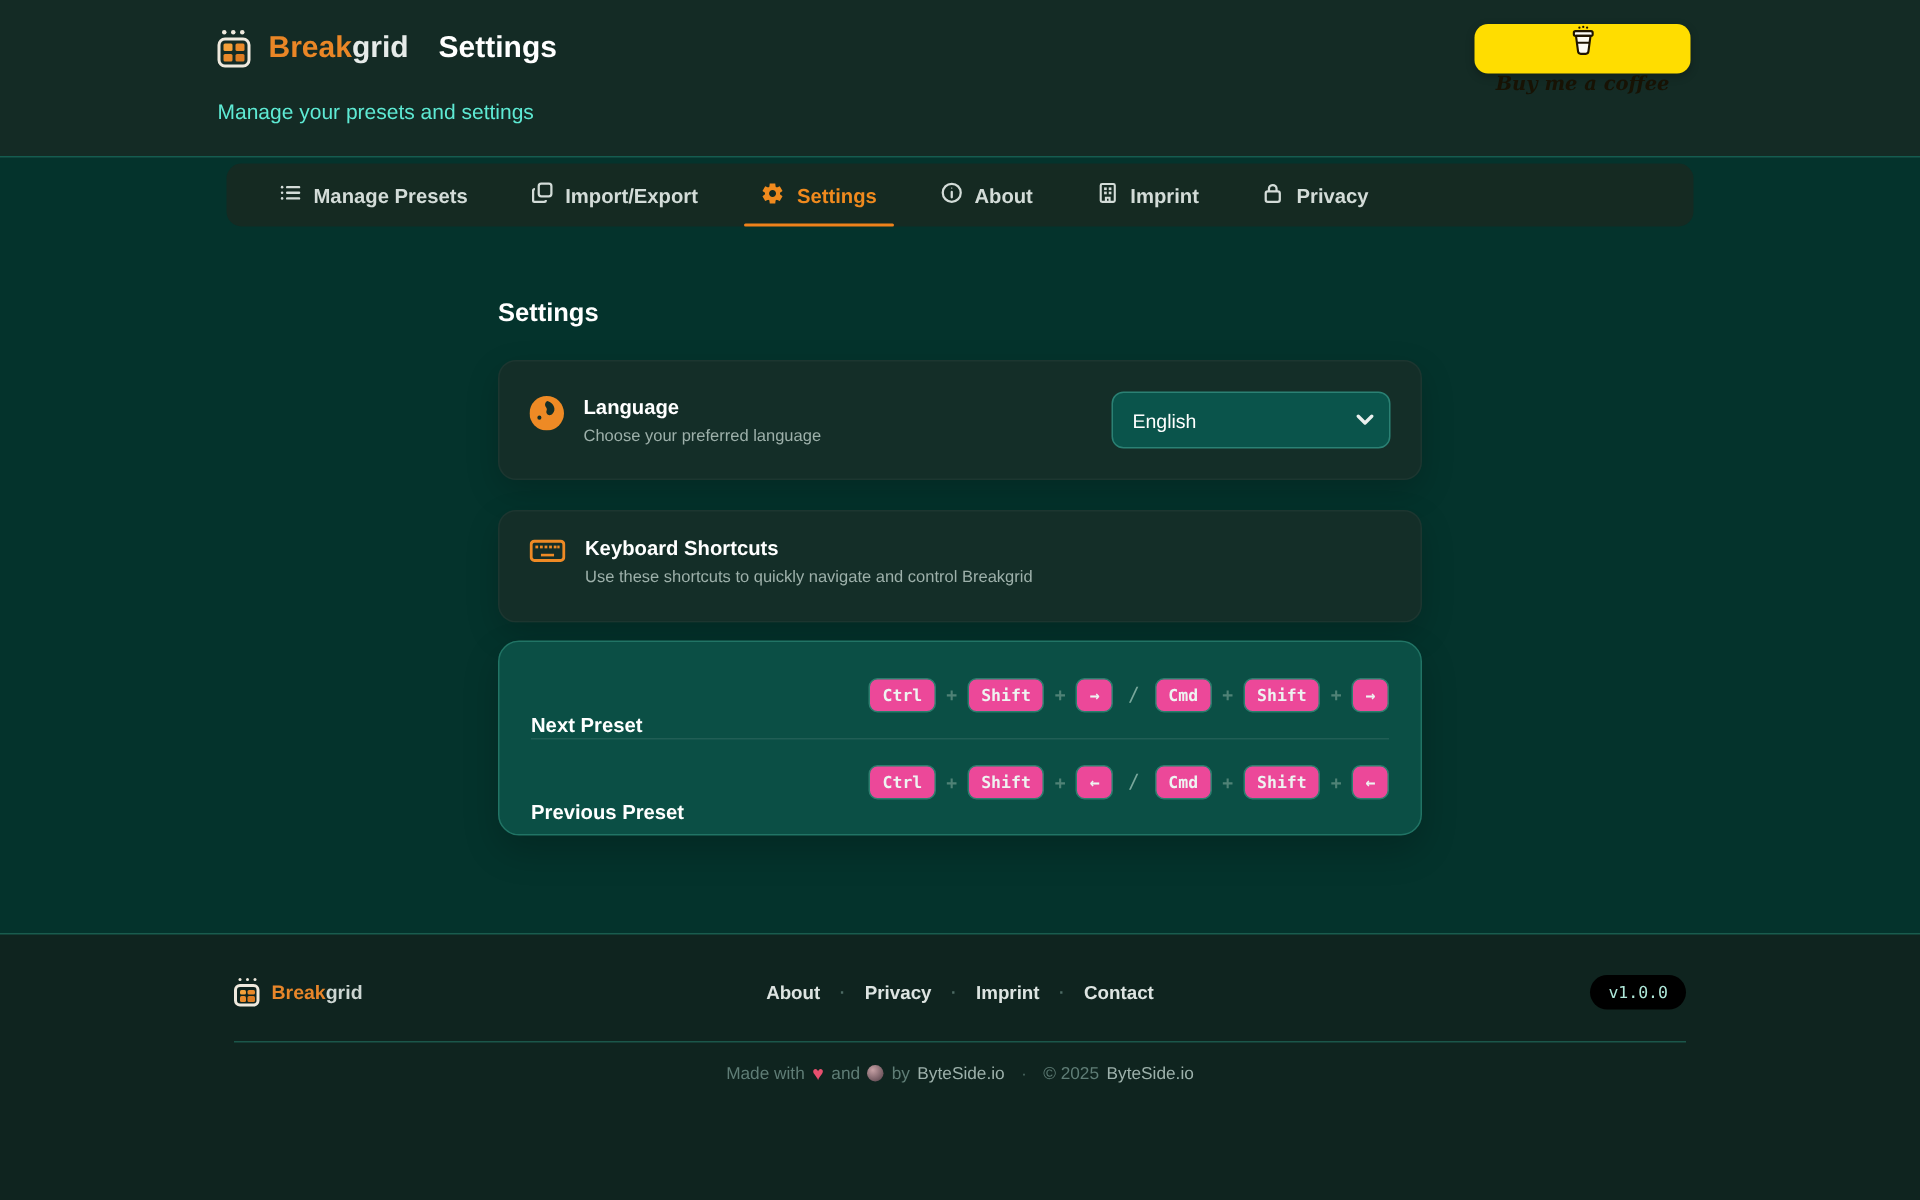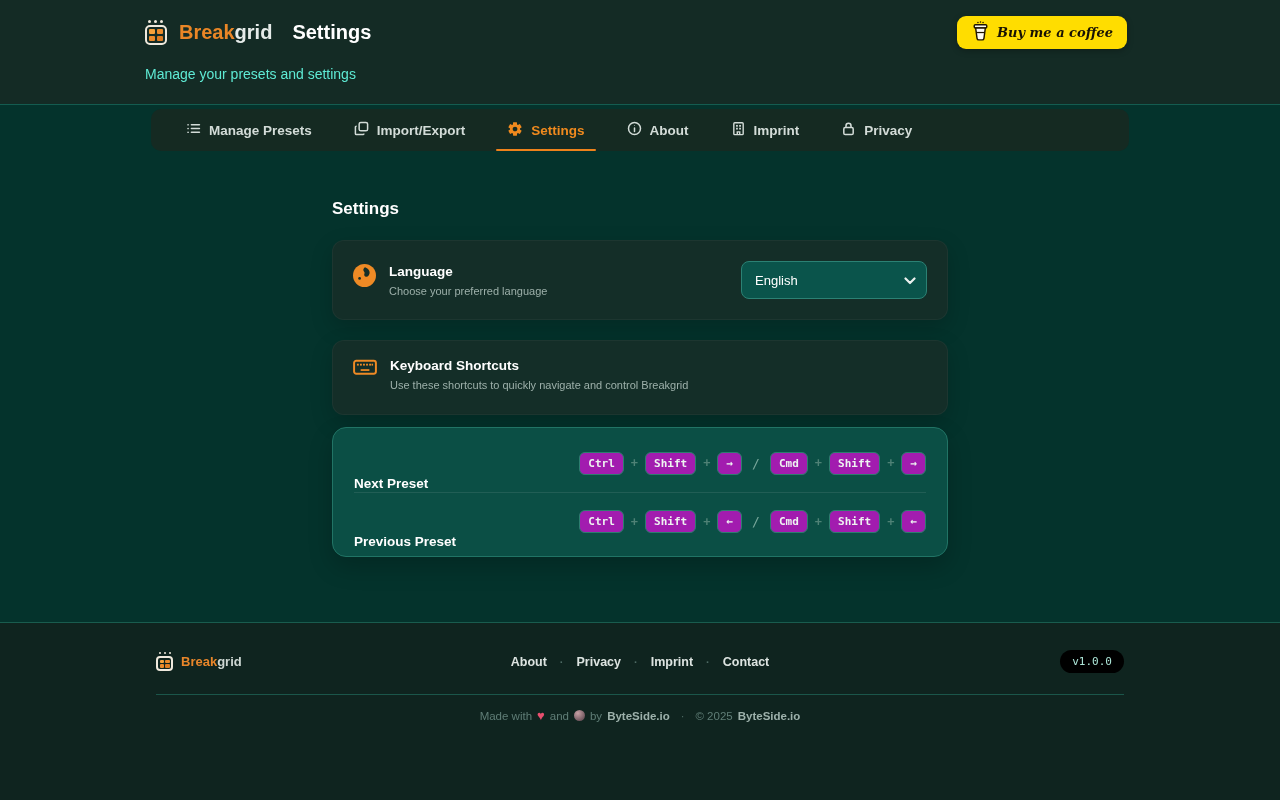--- a/index.html
+++ b/index.html
@@ -30,21 +30,21 @@
   .logo .box i:nth-child(4){ background:#dd7c22; }
 
   .brand-name { font-size:20px; font-weight:bold; color:#e6ebe9; }
   .brand-name .break { color:#ea8626; }
   .page-title { font-size:20px; font-weight:bold; color:#ffffff; margin-left:8px; }
   .subtitle { margin-top:21px; font-size:14px; color:#5eead4; }
 
   .coffee-btn { position:absolute; top:16px; right:8px; background:#ffdd00; border:none;
     border-radius:9px; height:33px; padding:0 14px; display:flex; align-items:center; gap:7px;
     font-family:"DejaVu Serif", cursive; font-style:italic; font-weight:bold; font-size:13px;
-    color:#171204; cursor:pointer; box-shadow:0 2px 6px rgba(0,0,0,.25); }
+    color:#171204; cursor:pointer; box-shadow:0 2px 6px rgba(0,0,0,.25);flex-direction:column; }
 
   
   .tabs { width:978px; margin:4px auto 0; background:#152a22; border-radius:10px;
     display:flex; align-items:stretch; height:42px; padding:0 14px; }
   .tab { display:flex; align-items:center; gap:8px; padding:0 21px; position:relative;
     font-size:13.5px; font-weight:bold; color:#d3dcd8; cursor:pointer; }
   .tab svg { flex:none; }
   .tab.active { color:#f08a1e; }
   .tab.active::after { content:""; position:absolute; left:10px; right:10px; bottom:0;
     height:2.5px; background:#ee821b; border-radius:2px; }
@@ -68,21 +68,21 @@
     color:#ffffff; font-size:13px; border-radius:8px; height:38px; width:186px;
     padding:0 30px 0 13px; font-family:"Liberation Sans", sans-serif; cursor:pointer; }
   .chevron { position:absolute; right:11px; top:50%; transform:translateY(-50%); pointer-events:none; }
 
   .panel { background:#0b4f45; border:1.5px solid #217465; border-radius:14px; padding:6px 21px;
     box-shadow:0 10px 24px rgba(0,0,0,.2); }
   .panel-row { display:flex; align-items:center; justify-content:space-between; height:58px; }
   .panel-row + .panel-row { border-top:1px solid rgba(255,255,255,.09); }
   .action-label { font-size:13.5px; font-weight:bold; color:#ffffff;margin-top:40px; }
   .keys { display:flex; align-items:center; gap:7px; }
-  kbd { background:#a21caf; border:1.5px solid #2c7e6e; color:#eef3f1; border-radius:6px;
+  kbd { background:#ec4899; border:1.5px solid #2c7e6e; color:#eef3f1; border-radius:6px;
     padding:4px 8px; font-size:11px; font-weight:bold; font-family:"DejaVu Sans Mono", monospace;
     min-width:12px; text-align:right; display:inline-block; }
   .plus { color:#4f8276; font-size:12px; font-weight:bold; font-family:"DejaVu Sans Mono", monospace; }
   .slash { color:#79a89c; font-size:13px; margin:0 3px; font-family:"DejaVu Sans Mono", monospace; }
 
   
   .footer { background:#0f241f; border-top:1px solid #195c4e; height:182px; padding-top:27px; }
   .footer-top { width:968px; margin:0 auto; display:flex; align-items:center; }
   .footer-brand { display:flex; align-items:center; gap:8px; width:230px; }
   .footer-brand .logo .dots i { width:2px; height:2px; }
@@ -95,21 +95,21 @@
   .dot-sep { color:#4e6b64; font-size:11px; }
   .version-wrap { width:230px; display:flex; justify-content:flex-end; }
   .version-badge { background:#000000; color:#aee7d9; font-family:"DejaVu Sans Mono", monospace;
     font-size:11px; padding:5px 12px; border-radius:999px; }
   .footer-divider { width:968px; margin:21px auto 0; border-top:1px solid #1b564a; }
   .made-row { display:flex; justify-content:center; align-items:center; gap:5px;
     padding-top:14px; font-size:11.5px; color:#5f7d76; }
   .heart { color:#e84f6e; font-size:13px; line-height:1; }
   .blob { width:11px; height:11px; border-radius:50%; display:inline-block;
     background:radial-gradient(circle at 35% 30%, #c6a0a4, #4f3b44); }
-  .brand-strong { color:#9db1ab; font-weight:bold;text-align:right; }
+  .brand-strong { color:#9db1ab; font-weight:normal;text-align:right; }
   .made-dot { margin:0 6px; }
 </style>
 </head>
 <body>
 
 <div class="header">
   <div class="container">
     <div class="brand-row">
       <div class="logo">
         <div class="dots">

